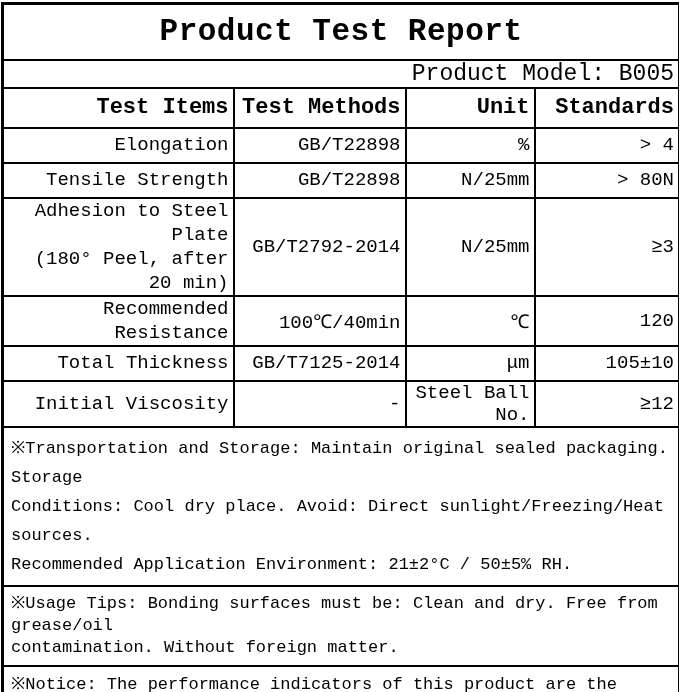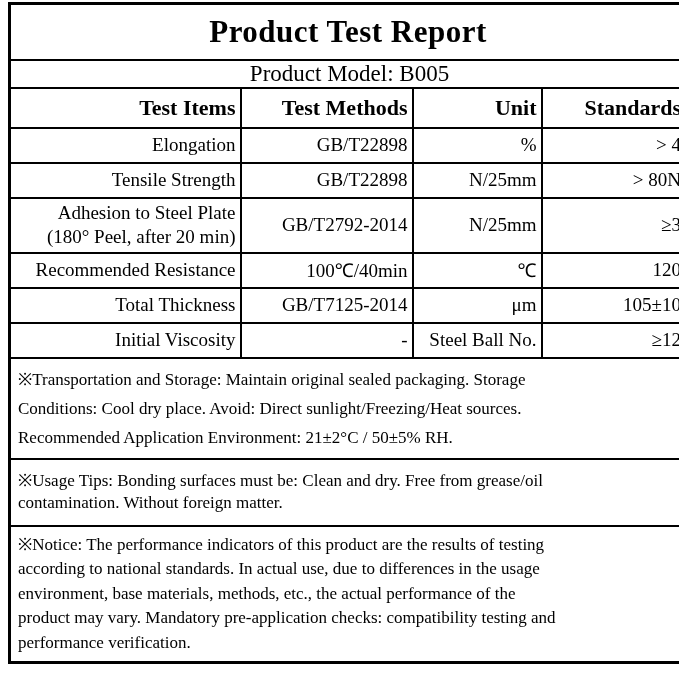--- a/index.html
+++ b/index.html
@@ -5,23 +5,23 @@
   html, body {
     margin: 0;
     padding: 0;
     background: #ffffff;
   }
   .report {
     width: 679px;
     height: 692px;
     box-sizing: border-box;
     background: #ffffff;
-    font-family: Liberation Serif, serif;
+    font-family: Liberation Mono, monospace;
     color: #000000;
-    padding: 2px 1px 1px 8px;
+    padding: 2px 1px 1px 1px;
   }
   table.report-table {
     border-collapse: collapse;
     table-layout: fixed;
     width: 677px;
     border: 3px solid #000000;
   }
   col.c1 { width: 231px; }
   col.c2 { width: 172px; }
   col.c3 { width: 129px; }
@@ -37,21 +37,21 @@
   tr.title-row td {
     height: 56px;
     font-size: 31px;
     font-weight: bold;
     letter-spacing: 0.5px;
     text-align: center;
   }
   tr.model-row td {
     height: 23px;
     font-size: 23px;
-    text-align: center;
+    text-align: right;
     padding-left: 7px;
     font-weight: normal;
   }
   tr.head-row td {
     height: 40px;
     font-size: 22px;
     font-weight: bold;
   }
   tr.head-row td.left, td.item {
     text-align: right;

